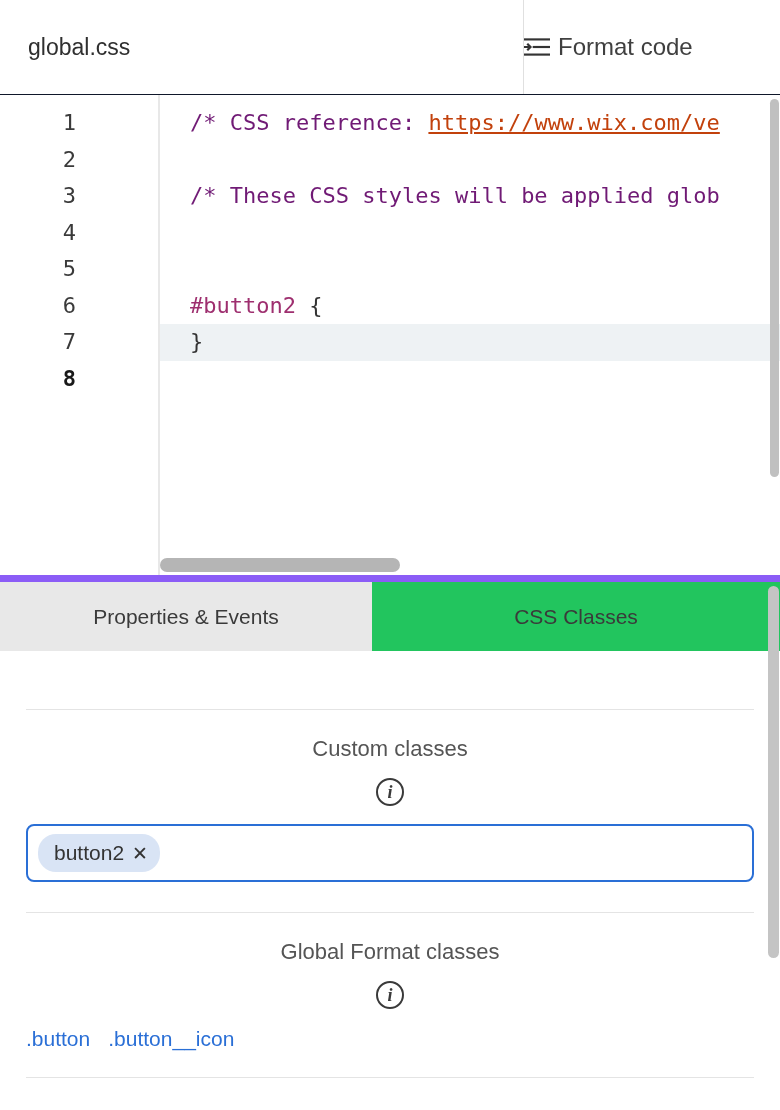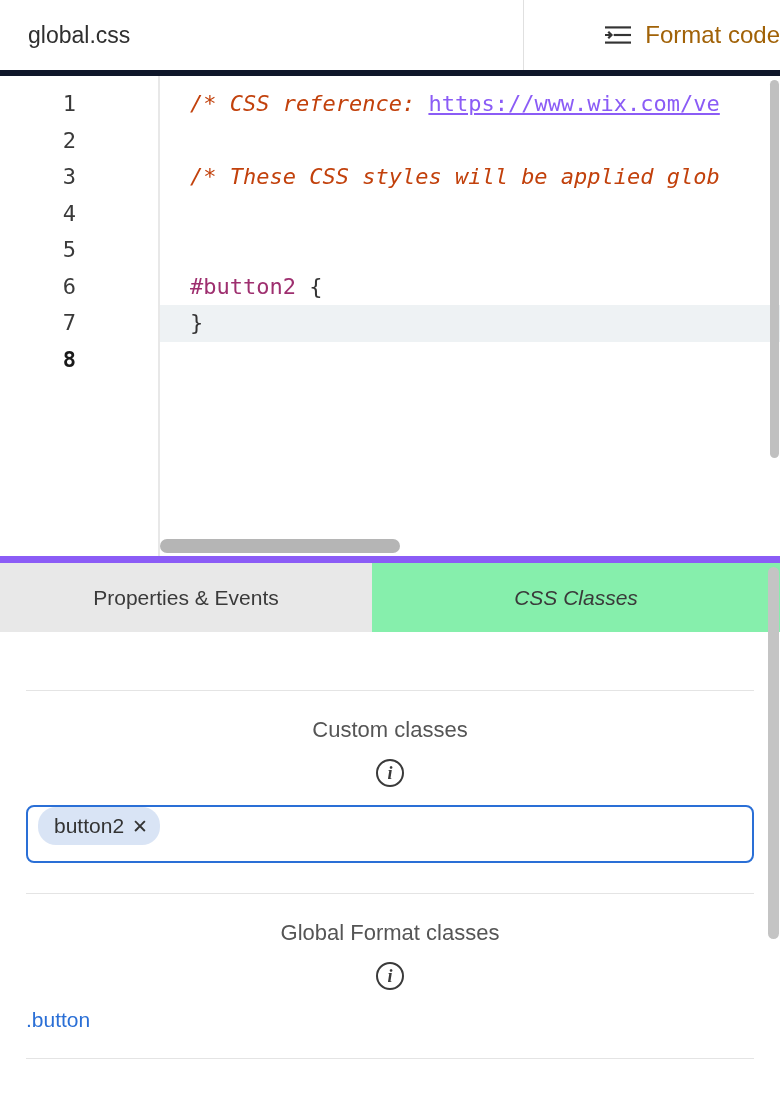--- a/index.html
+++ b/index.html
@@ -5,40 +5,40 @@
   * { box-sizing: border-box; margin: 0; padding: 0; }
   body {
     font-family: -apple-system, BlinkMacSystemFont, "Segoe UI", Helvetica, Arial, sans-serif;
     width: 780px;
     height: 1110px;
     background: #fff;
     overflow: hidden;
   }
   .header {
     display: flex;
-    height: 76px;
-    border-bottom: 6px solid #0f172a;
+    height: 95px;
+    border-bottom: 1px solid #0f172a;
   }
   .header-left {
     flex: 1;
     display: flex;
     align-items: center;
     padding-left: 28px;
     border-right: 1px solid #e0e0e0;
     font-size: 23px;
     color: #2f2f2f;
   }
   .header-right {
     width: 256px;
     display: flex;
     align-items: center;
-    justify-content: flex-end;
-    gap: 14px;
+    justify-content: flex-start;
+    gap: 8px;
     font-size: 24px;
-    color: #a16207;
+    color: #404040;
     cursor: pointer;
   }
   .format-icon {
     width: 26px;
     height: 26px;
     display: flex;
     flex-direction: column;
     justify-content: center;
     gap: 5px;
   }
@@ -88,22 +88,22 @@
     line-height: 36.5px;
     height: 36.5px;
   }
   .code-line.current-line {
     background: #eef2f4;
     margin-left: -30px;
     padding-left: 30px;
     margin-right: -300px;
     padding-right: 300px;
   }
-  .comment { color: #c2410c; font-weight: 500; font-style: italic; }
-  .comment-link { color: #8b5cf6; text-decoration: underline; cursor: pointer; }
+  .comment { color: #701a75; font-weight: 500; }
+  .comment-link { color: #c2410c; text-decoration: underline; cursor: pointer; }
   .selector { color: #9e2f6f; font-weight: 500; }
   .brace { color: #333; }
   .indent-guide {
     display: inline-block;
     border-left: 2px solid #d8d8d8;
     height: 100%;
     vertical-align: top;
     margin-right: 14px;
     margin-left: 2px;
   }
@@ -153,22 +153,21 @@
     font-size: 21px;
     color: #3a3a3a;
     cursor: pointer;
   }
   .tab.active {
     width: 372px;
     background: #e8e8e8;
   }
   .tab.inactive {
     flex: 1;
-    background: #86efac;
-    font-style: italic;
+    background: #22c55e;
   }
   .panel-body {
     padding: 28px 26px 0 26px;
   }
   .ref-row {
     font-size: 22px;
     color: #555;
     display: flex;
     align-items: center;
     gap: 8px;
@@ -212,20 +211,21 @@
     font-size: 18px;
     font-weight: bold;
     color: #3a3a3a;
     cursor: pointer;
   }
   .chip-input {
     border: 2px solid #2a6fd6;
     border-radius: 8px;
     height: 58px;
     display: flex;
+    align-items: center;
     padding: 0 10px;
     gap: 8px;
   }
   .chip {
     background: #d9e4f5;
     border-radius: 18px;
     height: 38px;
     display: flex;
     align-items: center;
     padding: 0 12px 0 16px;
@@ -344,19 +344,20 @@
 
     <div class="divider"></div>
 
     <div class="section-header">
       <span>Global Format classes</span>
       <span class="info-icon">i</span>
     </div>
 
     <div class="global-list">
       <div class="global-item">.button</div>
+      <div class="global-item">.button__icon</div>
     </div>
 
     <div class="divider-bottom"></div>
   </div>
 
   <div class="panel-scrollbar"></div>
 </div>
 
 </body></html>

